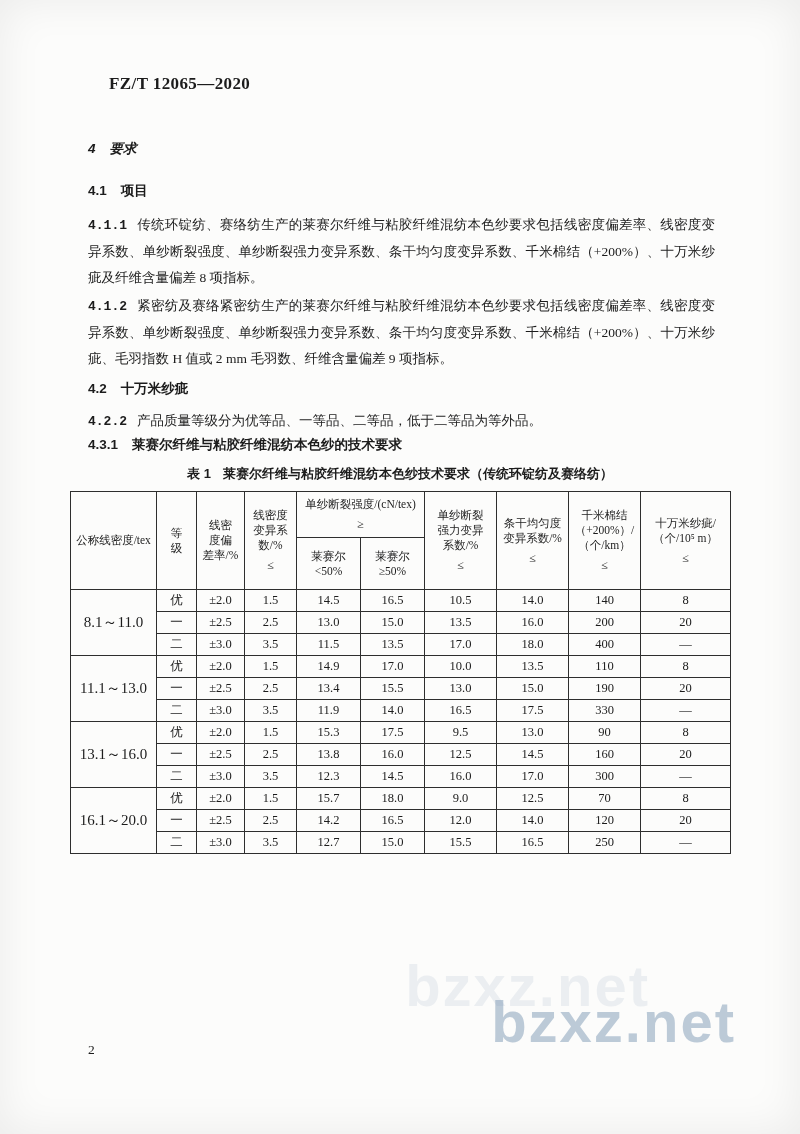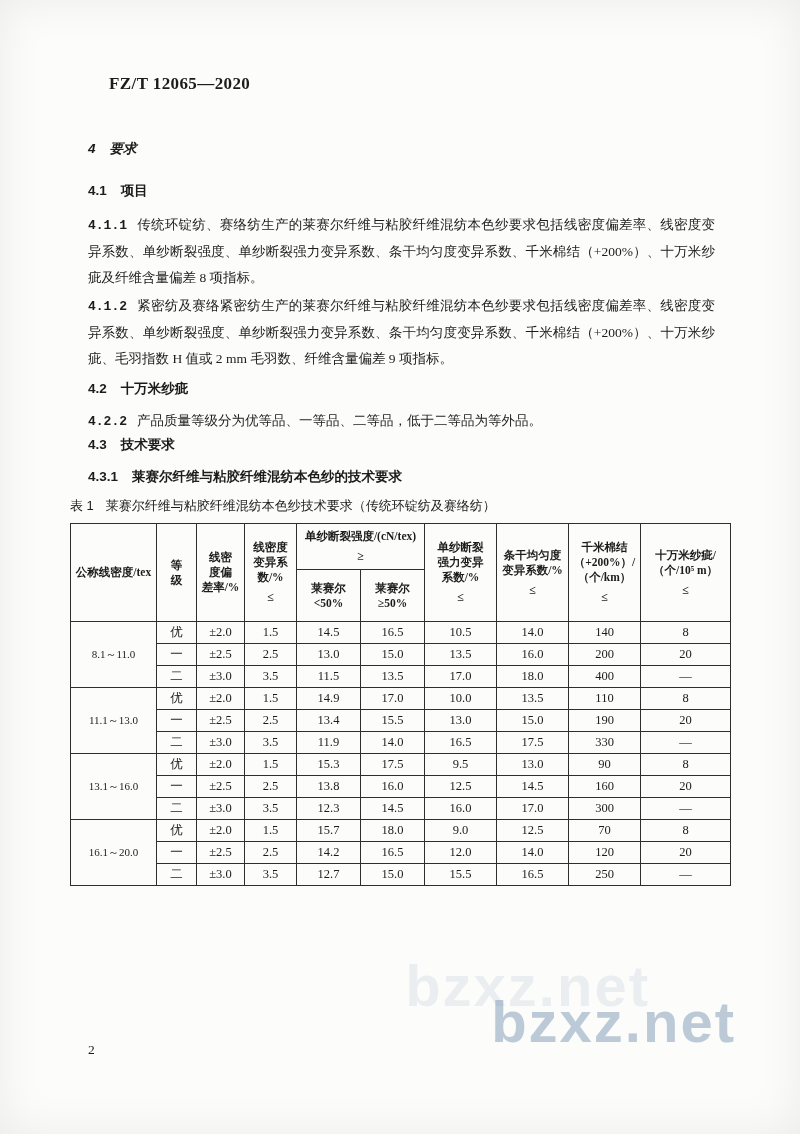--- a/index.html
+++ b/index.html
@@ -34,44 +34,44 @@
   .clause .num {
     font-family:Liberation Mono, monospace;
     font-weight:bold; font-size:13px; margin-right:10px;
   }
   .mb2 { margin-bottom:2px; }  .mb1 { margin-bottom:1px; }
   .mb8 { margin-bottom:8px; }  .mb10 { margin-bottom:10px; }
   .mb18 { margin-bottom:18px; }
 
   .table-title {
     font-family:"Liberation Sans","DejaVu Sans",sans-serif;
-    font-weight:normal; font-size:13px; text-align:left;
+    font-weight:bold; font-size:13px; text-align:center;
     margin:0 0 8px -18px; width:660px; line-height:18px;
   }
   .table-title .lbl { margin-right:12px; }
 
   table.req {
     border-collapse:collapse; table-layout:fixed;
     width:660px; margin-left:-18px;
     border:1.5px solid #262626;
   }
   table.req th, table.req td {
     border:1px solid #2e2e2e; text-align:center; vertical-align:middle;
     padding:2px 2px;
   }
   table.req th {
-    font-weight:bold; font-size:11.5px; line-height:15px;
+    font-weight:normal; font-size:11.5px; line-height:15px;
     background:#fcfcfb;
   }
   .ht { white-space:pre-line; }
   .hsym { margin-top:5px; font-size:12px; }
   thead tr.r1 th { height:46px; }
   thead tr.r2 th { height:52px; }
   tbody td { height:22px; font-size:12.5px; }
-  tbody td.range { font-size:11px; }
+  tbody td.range { font-size:15px; }
 
   .page-number {
     position:absolute; left:88px; top:1042px; font-size:13.5px;
   }
   .watermark {
     position:absolute; right:64px; top:988px;
     font-family:"Liberation Sans","DejaVu Sans",sans-serif;
     font-weight:bold; font-size:58px; letter-spacing:2px;
     color:rgba(134,160,186,0.55); user-select:none;
   }
@@ -110,23 +110,20 @@
     <div class="heading h-42">
       <span class="num">4.2</span><span>十万米纱疵</span>
     </div>
 
 
     <div class="clause mb1">
       <span class="num">4.2.2</span><span>产品质量等级分为优等品、一等品、二等品，低于二等品为等外品。</span>
     </div>
 
 
-    <div class="heading h-43">
-      <span class="num">4.3</span><span>技术要求</span>
-    </div>
 
     <div class="heading h-431">
       <span class="num">4.3.1</span><span>莱赛尔纤维与粘胶纤维混纺本色纱的技术要求</span>
     </div>
 
 
 
     <div class="table-title">
       <span class="lbl">表 1</span><span>莱赛尔纤维与粘胶纤维混纺本色纱技术要求（传统环锭纺及赛络纺）</span>
     </div>

